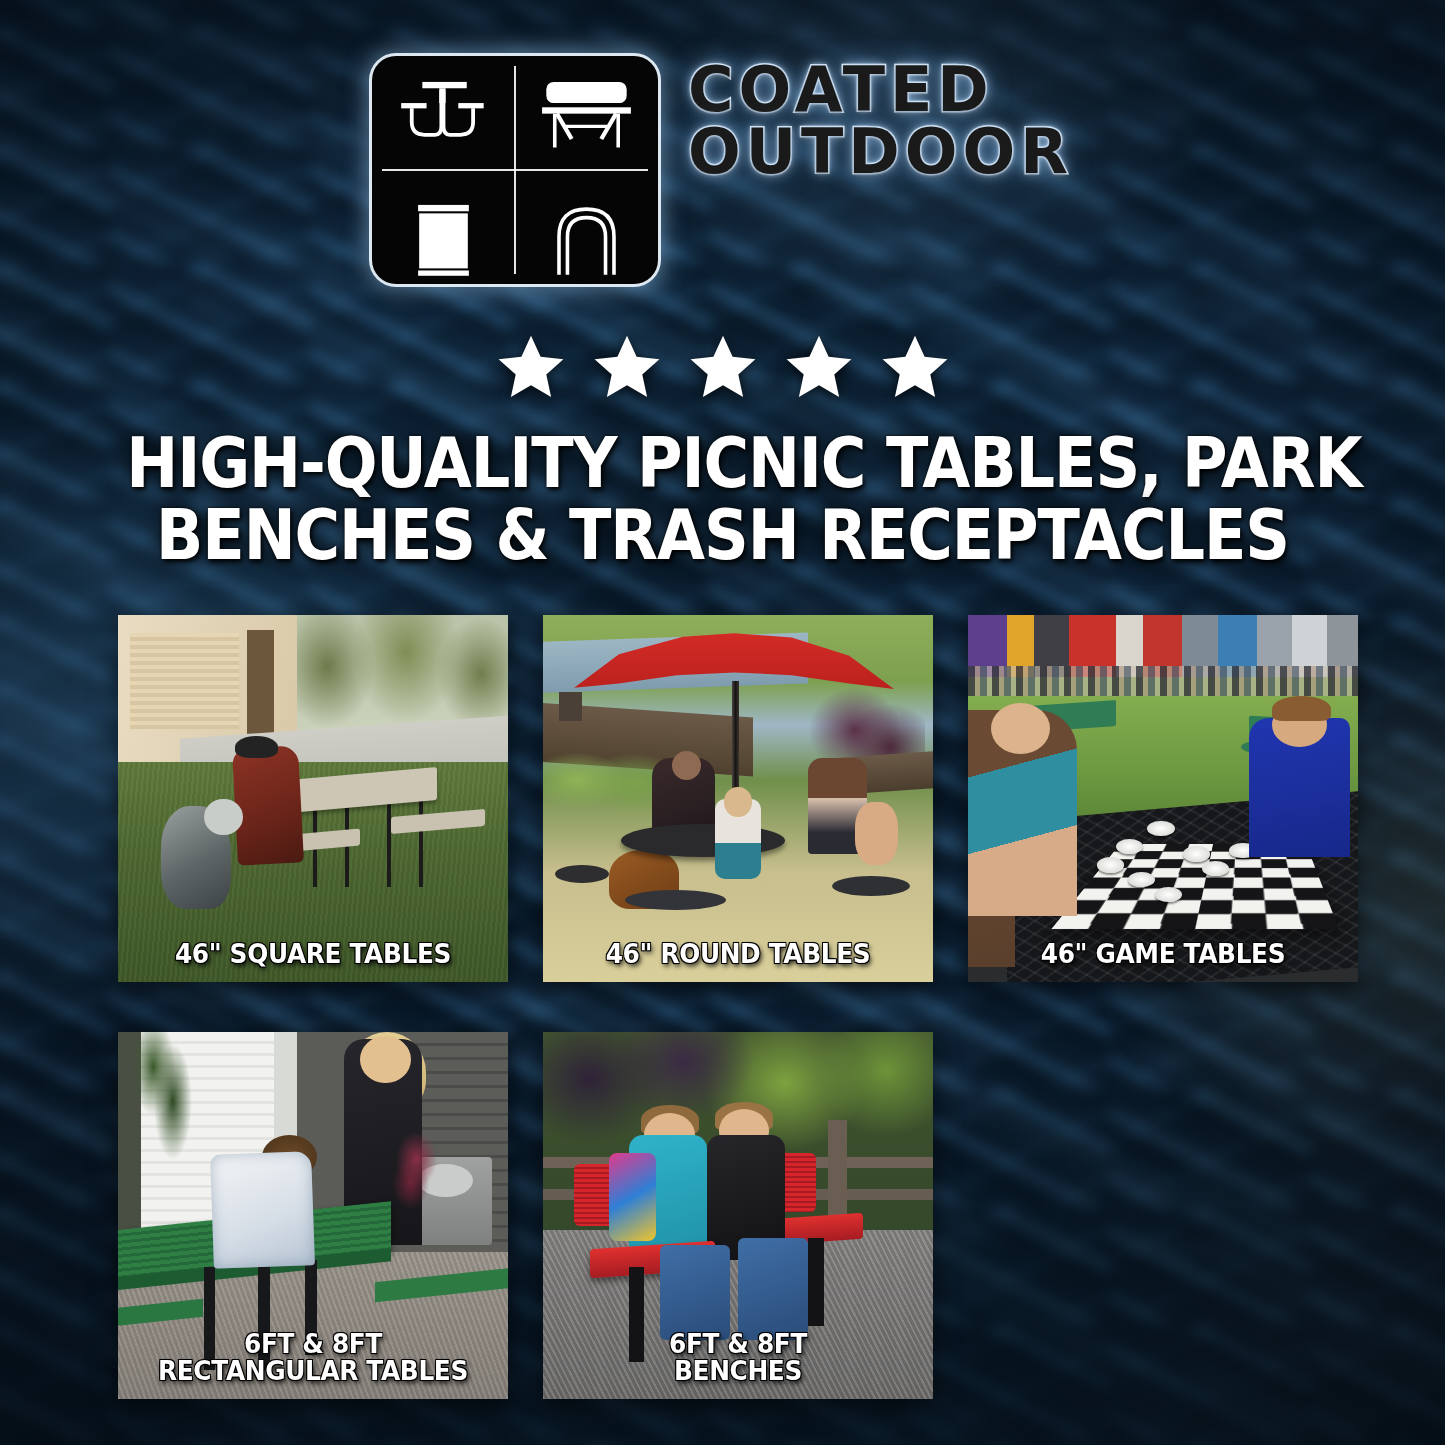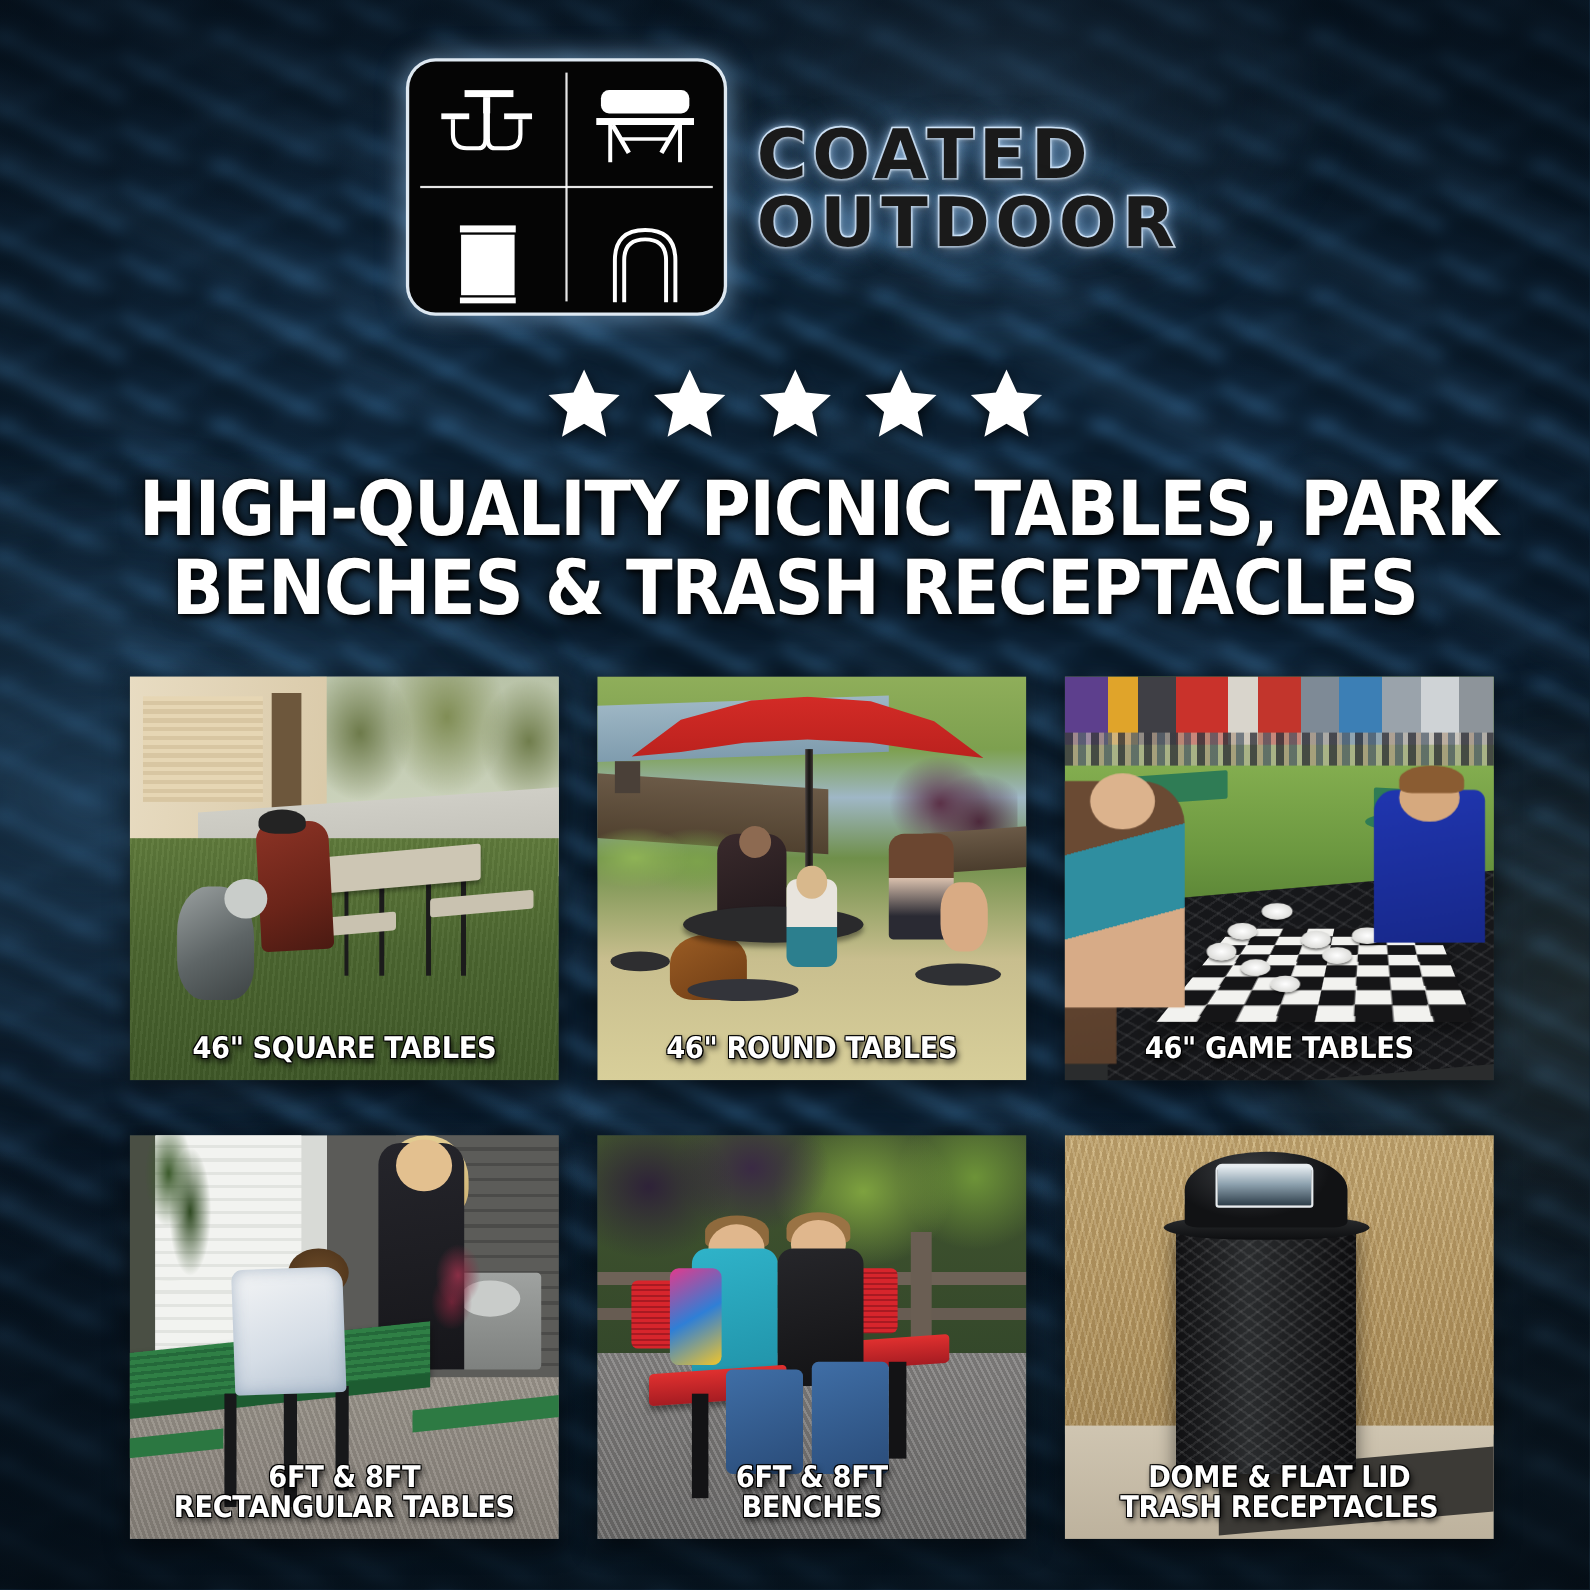--- a/index.html
+++ b/index.html
@@ -61,21 +61,21 @@
       radial-gradient(ellipse 95% 75% at 50% 45%, rgba(0,0,0,0) 35%, rgba(3,10,18,.55) 82%, rgba(2,7,13,.82) 100%),
       linear-gradient(to bottom, rgba(4,12,20,.35) 0%, rgba(0,0,0,0) 14%, rgba(0,0,0,0) 72%, rgba(6,22,32,.55) 100%);
   }
 
   
   #content { position:absolute; inset:0; }
 
   
   .logo-row {
     position:absolute; left:0; right:0; top:56px;
-    display:flex; align-items:center; justify-content:center; gap:30px;
+    display:flex; align-items:flex-start; justify-content:center; gap:30px;
   }
   .logo-mark {
     width:286px; height:228px;
     background:#050505;
     border-radius:24px;
     position:relative;
     box-shadow:0 0 0 3px rgba(236,244,252,.92), 0 0 22px 6px rgba(150,195,235,.55);
     display:grid; grid-template-columns:1fr 1fr; grid-template-rows:1fr 1fr;
   }
   .logo-cell { position:relative; display:flex; align-items:center; justify-content:center; }
@@ -664,31 +664,15 @@
         <div class="t5-jean1"></div>
           <div class="t5-jean2"></div>
         <div class="t5-frame"></div>
       </div>
       <div class="caption">
         <span class="cl">6FT &amp; 8FT</span>
         <span class="cl">BENCHES</span>
       </div>
     </div>
 
-    <div class="tile">
-      <div class="scene">
-        <div class="t6-grass"></div>
-        <div class="t6-grass2"></div>
-        <div class="t6-path"></div>
-        <div class="t6-pathdk"></div>
-        <div class="t6-can"></div>
-        <div class="t6-rim"></div>
-        <div class="t6-dome"></div>
-        <div class="t6-open"></div>
-      </div>
-      <div class="caption">
-        <span class="cl">DOME &amp; FLAT LID</span>
-        <span class="cl">TRASH RECEPTACLES</span>
-      </div>
-    </div>
 
   </div>
 </div>
 
 </body></html>

